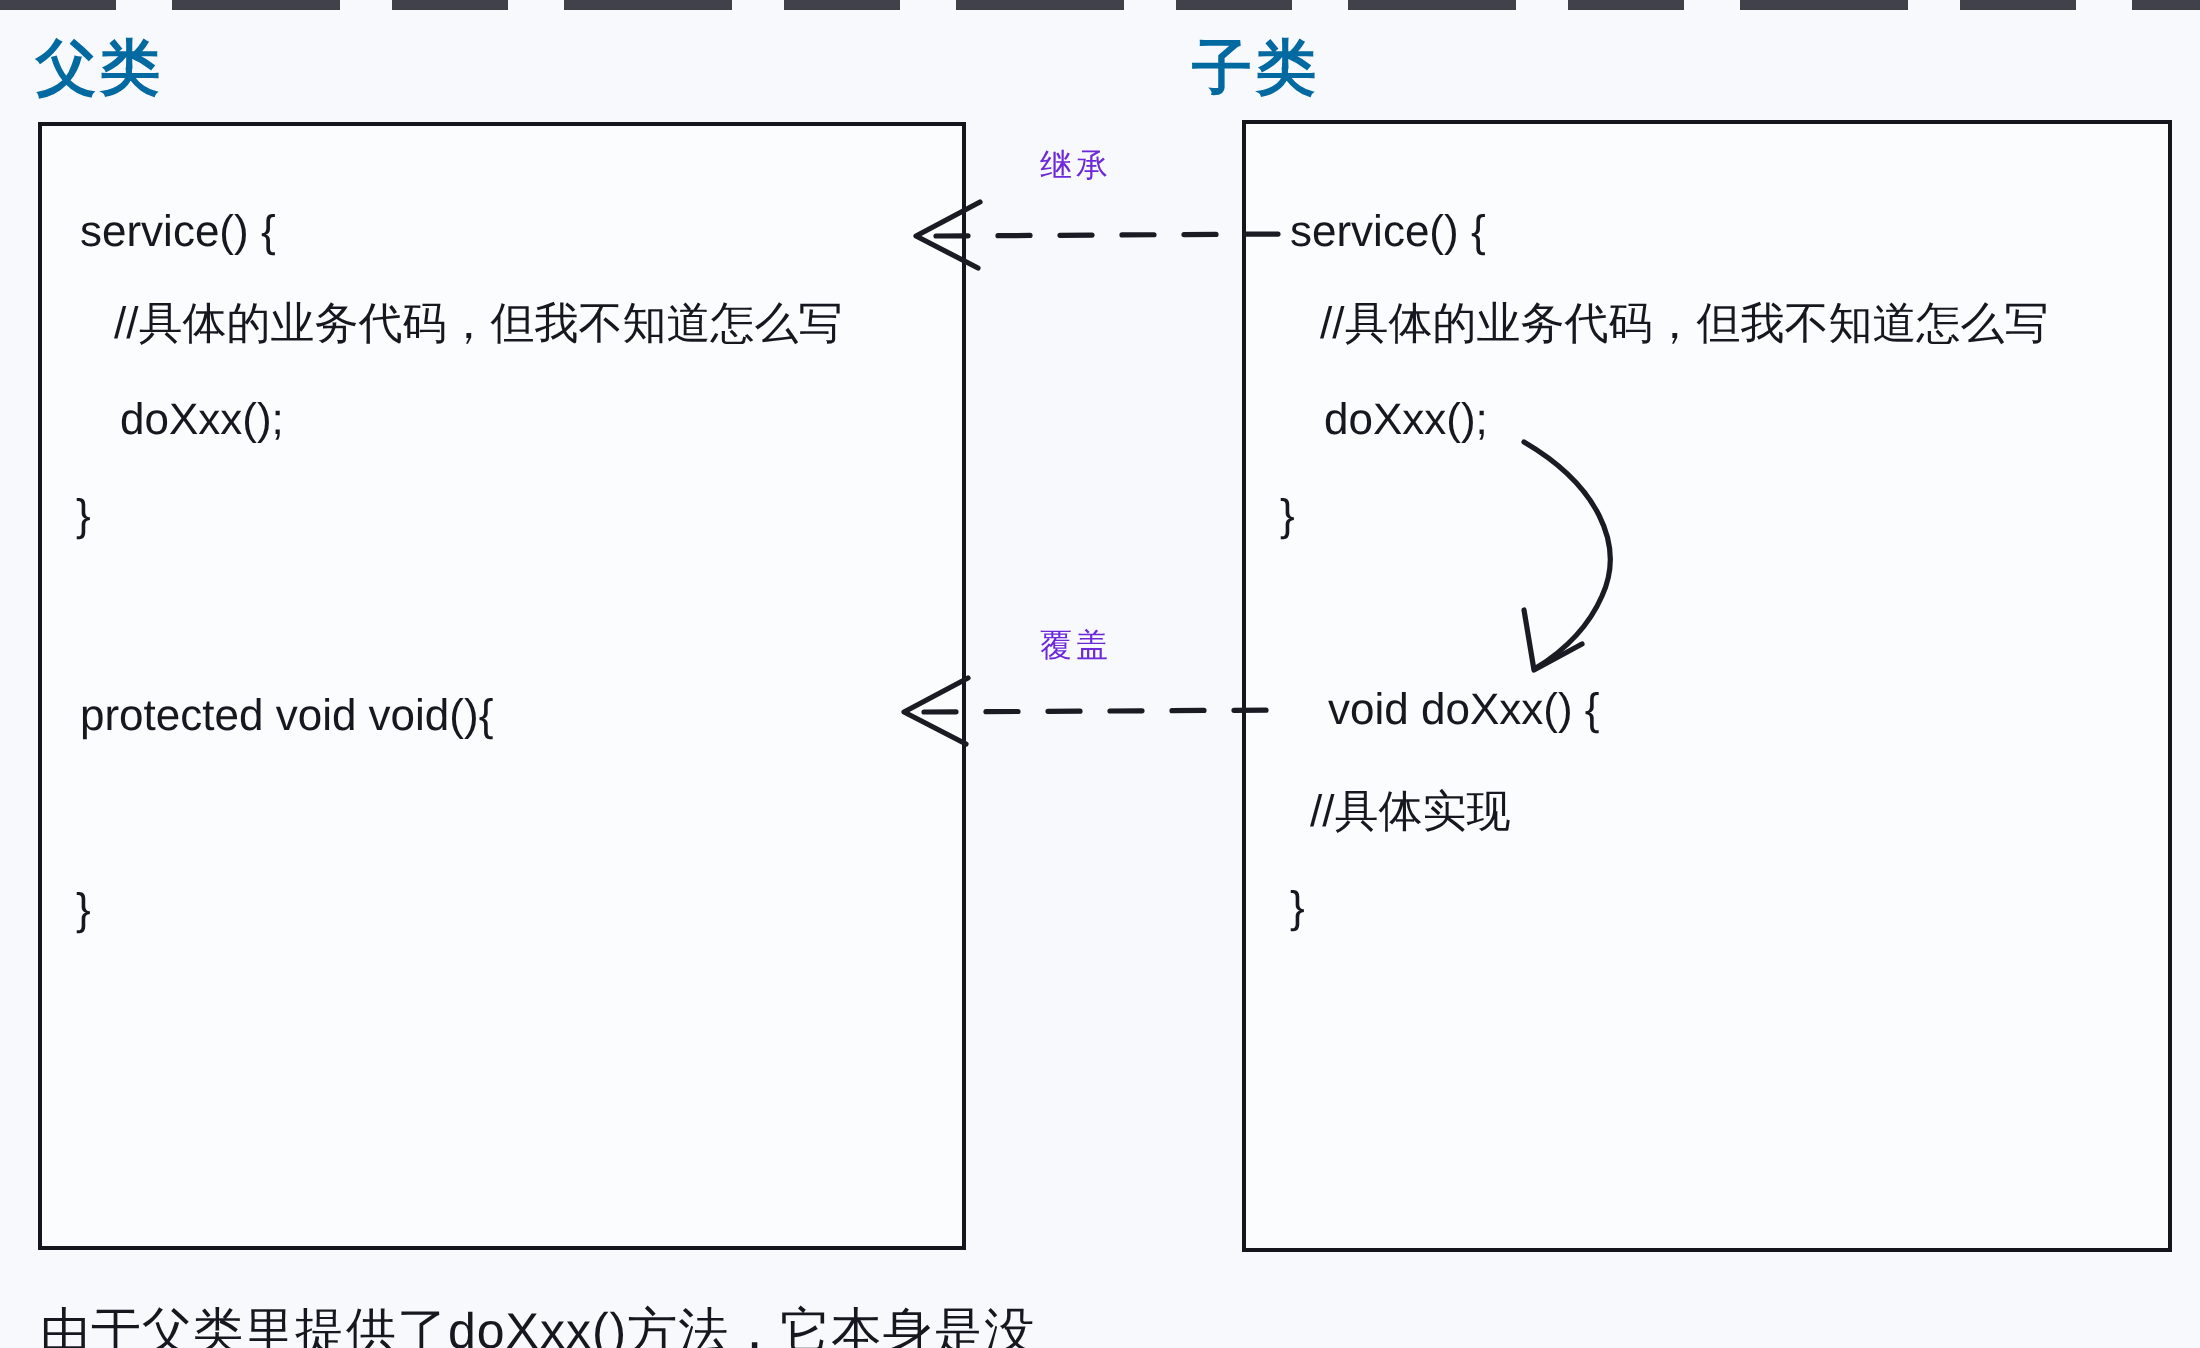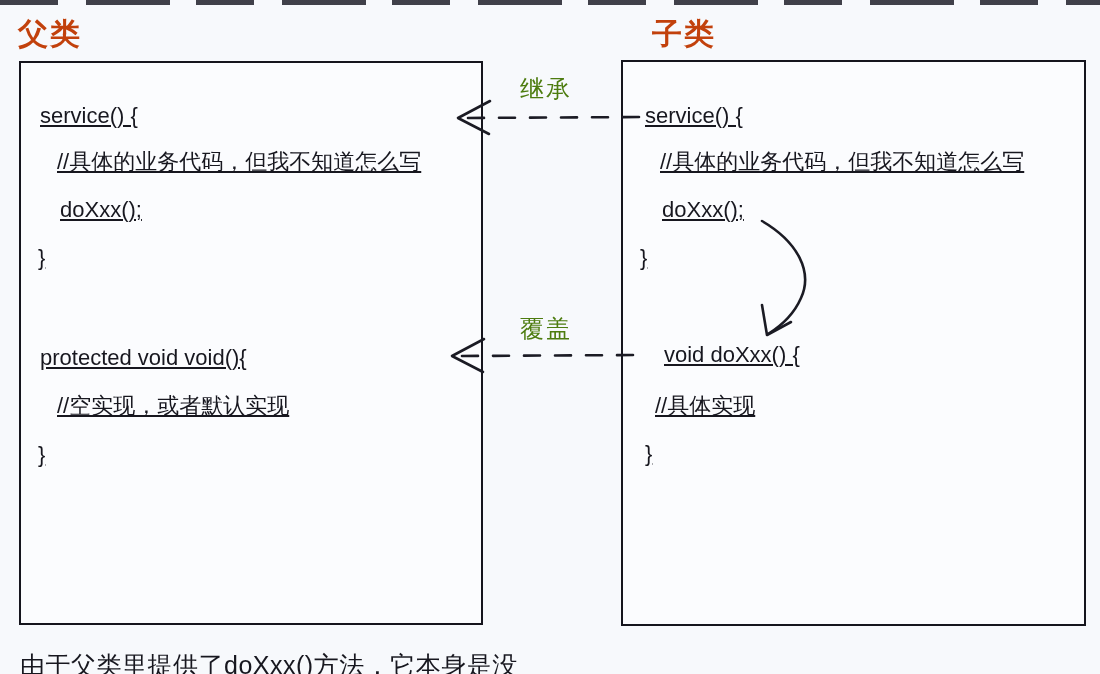--- a/index.html
+++ b/index.html
@@ -30,48 +30,47 @@
         #20202a 0px, #20202a 58px,
         transparent 58px, transparent 86px,
         #20202a 86px, #20202a 170px,
         transparent 170px, transparent 196px);
     opacity: .85;
   }
   .class-title {
     position: absolute;
     font-size: 30px;
     font-weight: 600;
-    color: #c2410c;
+    color: #0369a1;
     letter-spacing: 2px;
     white-space: nowrap;
   }
   .title-parent { left: 18px; top: 14px; }
-  .title-child  { left: 652px; top: 14px; }
+  .title-child  { left: 596px; top: 14px; }
 
   .class-box {
     position: absolute;
     border: 2.5px solid #15151d;
     background: #fbfcfe;
     box-sizing: border-box;
   }
   .box-parent { left: 19px;  top: 61px; width: 464px; height: 564px; }
   .box-child  { left: 621px; top: 60px; width: 465px; height: 566px; }
 
   .code-line {
     position: absolute;
     font-size: 22px;
     color: #17171f;
     white-space: nowrap;
     line-height: 28px;
-    text-decoration: underline;
   }
   .arrow-label {
     position: absolute;
-    font-size: 24px;
-    color: #4d7c0f;
+    font-size: 16px;
+    color: #6d28d9;
     letter-spacing: 2px;
     white-space: nowrap;
   }
   .label-inherit  { left: 520px; top: 73px; }
   .label-override { left: 520px; top: 313px; }
 
   .svg-overlay {
     position: absolute;
     left: 0; top: 0;
     width: 1100px;
@@ -106,21 +105,20 @@
 
   <div class="class-title title-parent">父类</div>
   <div class="class-box box-parent"></div>
 
   <div class="code-line" style="left:40px; top:102px;">service() {</div>
   <div class="code-line" style="left:57px; top:148px;">//具体的业务代码，但我不知道怎么写</div>
   <div class="code-line" style="left:60px; top:196px;">doXxx();</div>
   <div class="code-line" style="left:38px; top:244px;">}</div>
 
   <div class="code-line" style="left:40px; top:344px;">protected void void(){</div>
-  <div class="code-line" style="left:57px; top:392px;">//空实现，或者默认实现</div>
   <div class="code-line" style="left:38px; top:441px;">}</div>
 
   <div class="class-title title-child">子类</div>
   <div class="class-box box-child"></div>
 
   <div class="code-line" style="left:645px; top:102px;">service() {</div>
   <div class="code-line" style="left:660px; top:148px;">//具体的业务代码，但我不知道怎么写</div>
   <div class="code-line" style="left:662px; top:196px;">doXxx();</div>
   <div class="code-line" style="left:640px; top:244px;">}</div>
 

